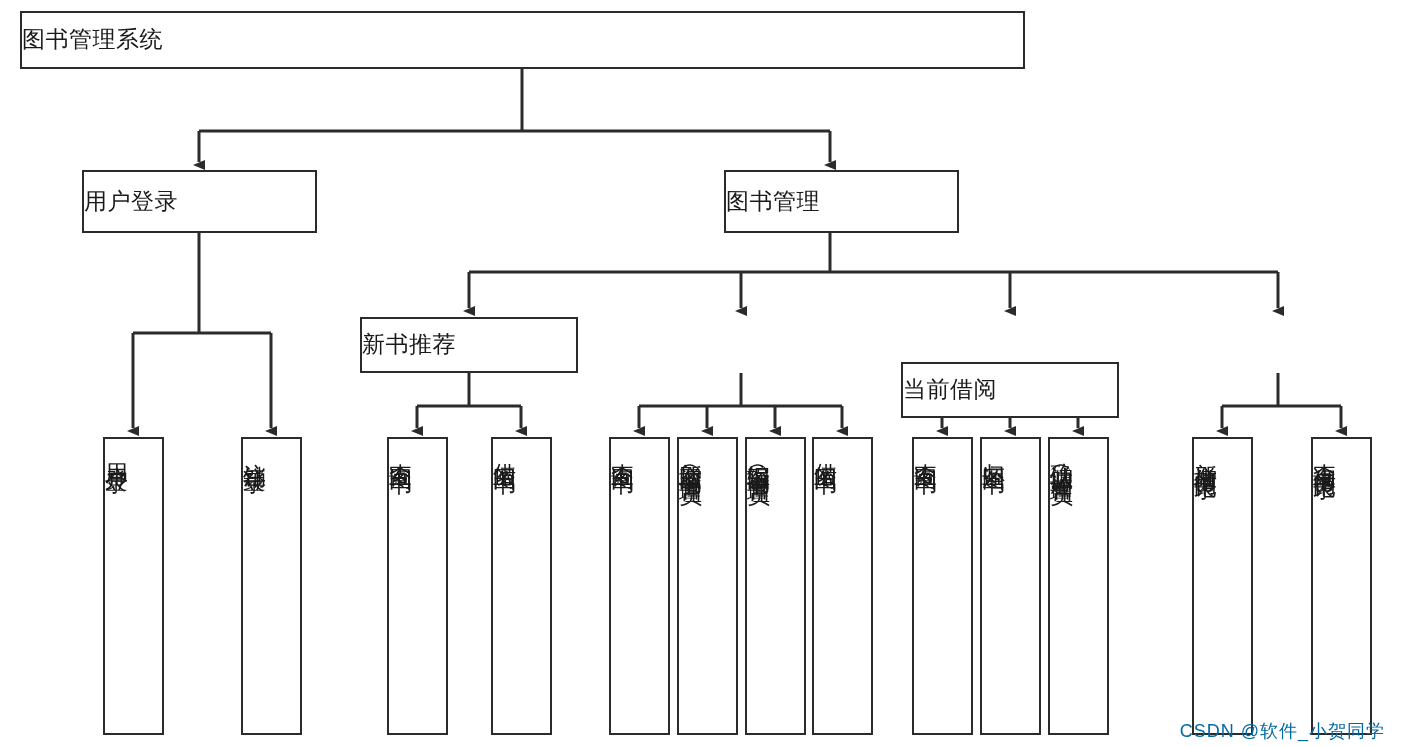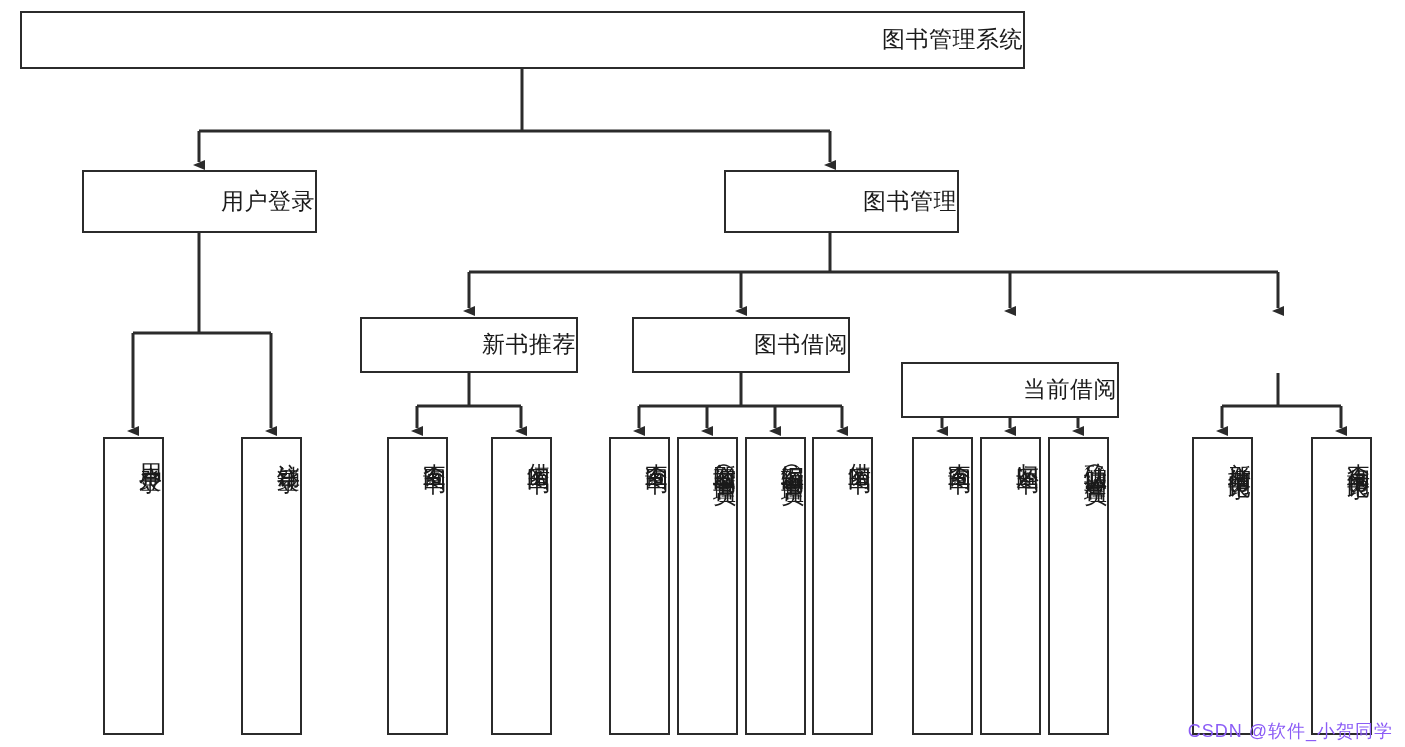--- a/index.html
+++ b/index.html
@@ -28,21 +28,21 @@
     height: 747px;
     pointer-events: none;
   }
   .node {
     position: absolute;
     box-sizing: border-box;
     border: 2.5px solid #2b2b2b;
     background: #ffffff;
     display: flex;
     align-items: center;
-    justify-content: flex-end;
+    justify-content: flex-start;
     color: #1a1a1a;
   }
   .node .label {
     display: block;
     line-height: 1.18;
     letter-spacing: 0.5px;
     white-space: pre;
   }
   .node.horizontal .label {
     font-size: 23px;
@@ -56,24 +56,24 @@
   .node.vertical .label {
     writing-mode: vertical-rl;
     text-orientation: upright;
     font-size: 23px;
     letter-spacing: 3px;
     line-height: 1;
     text-align: left;
   }
   .watermark {
     position: absolute;
-    right: 12px;
+    right: 20px;
     bottom: 4px;
     font-size: 18px;
-    color: #8b5cf6;
+    color: #0369a1;
     letter-spacing: 1px;
     white-space: nowrap;
     user-select: none;
     margin-left: 33px;
   }
 </style>
 </head>
 <body>
 
 <div id="diagram-root">
@@ -142,23 +142,20 @@
   </div>
 
   <div class="node horizontal" style="left:712px; top:170px; width:235px; height:63px;margin-left:12px;">
     <span class="label">图书管理</span>
   </div>
 
   <div class="node horizontal" style="left:360px; top:317px; width:218px; height:56px;">
     <span class="label">新书推荐</span>
   </div>
 
-  <div class="node horizontal" style="left:632px; top:317px; width:218px; height:56px;">
-    <span class="label">图书借阅</span>
-  </div>
 
   <div class="node horizontal" style="left:901px; top:317px; width:218px; height:56px;margin-top:45px;">
     <span class="label">当前借阅</span>
   </div>
 
 
   <div class="node vertical" style="left:103px; top:437px; width:61px; height:298px;">
     <span class="label">用户登录</span>
   </div>
 

